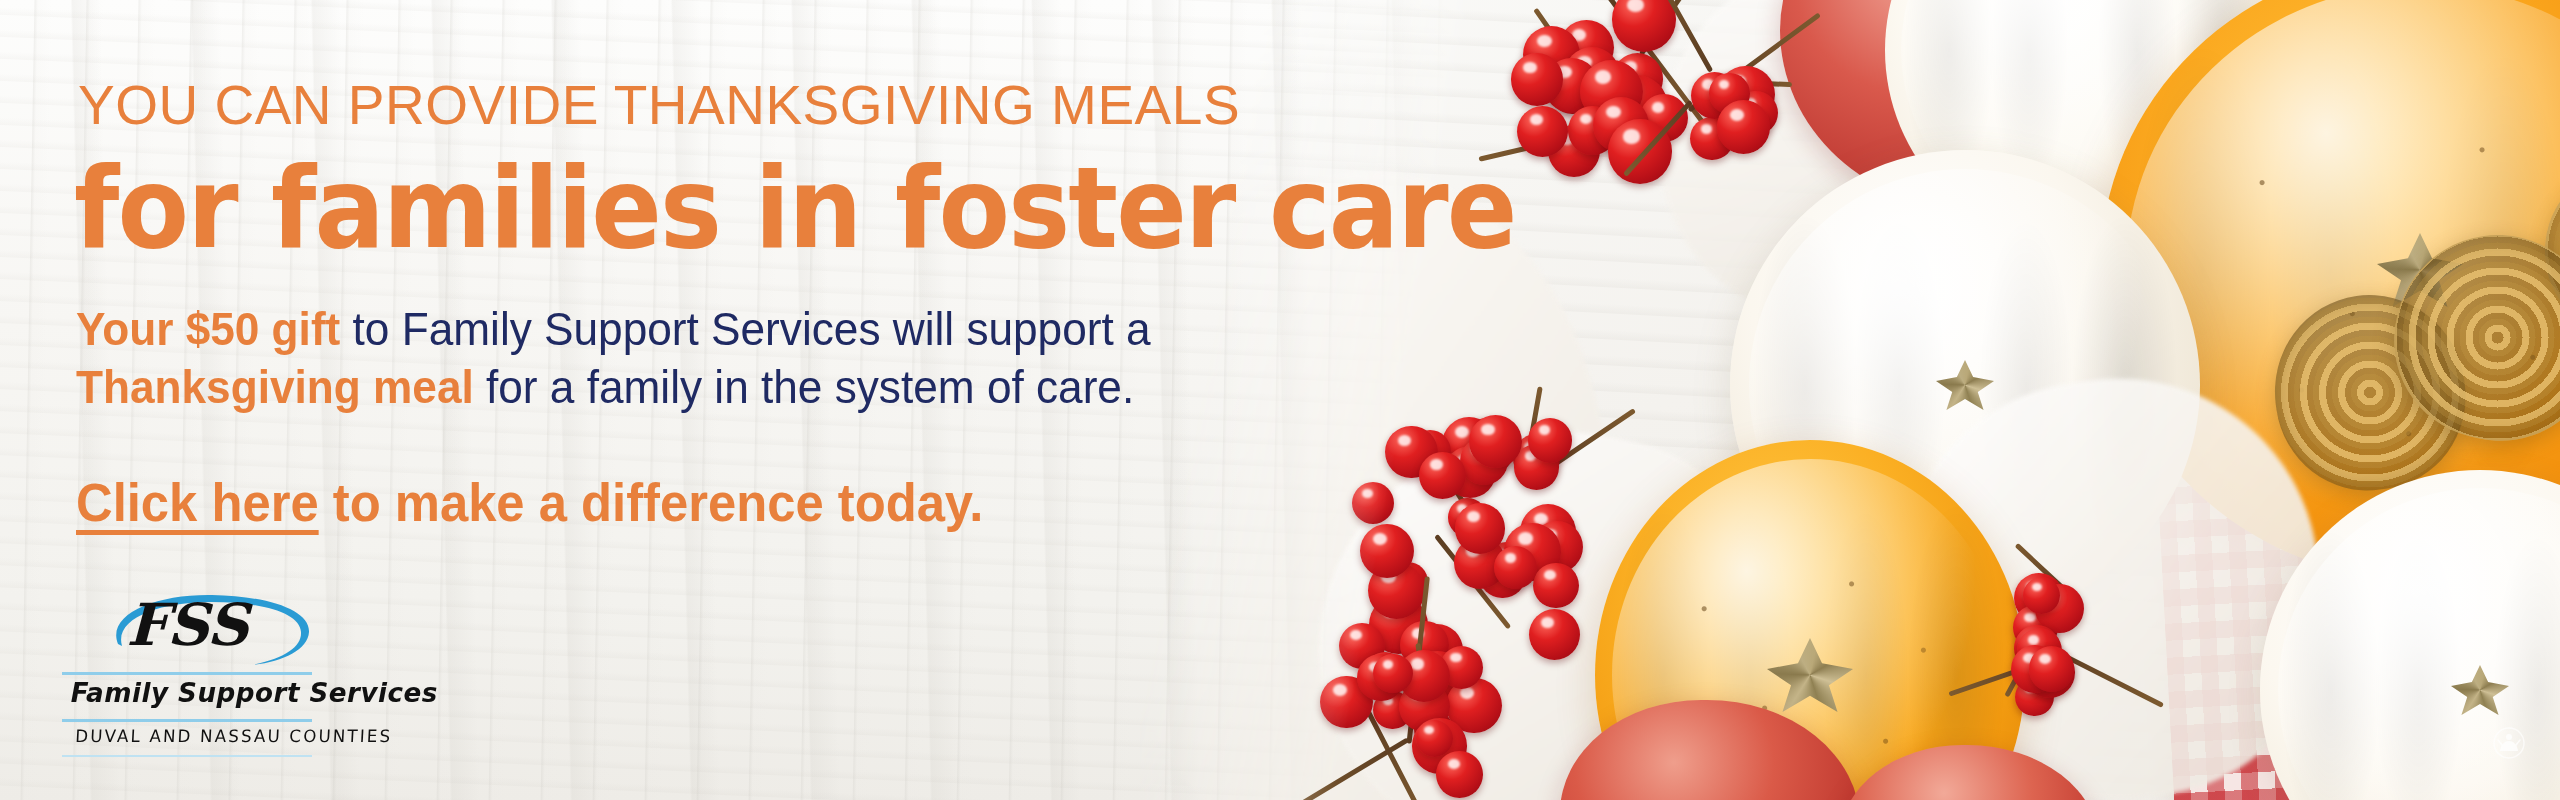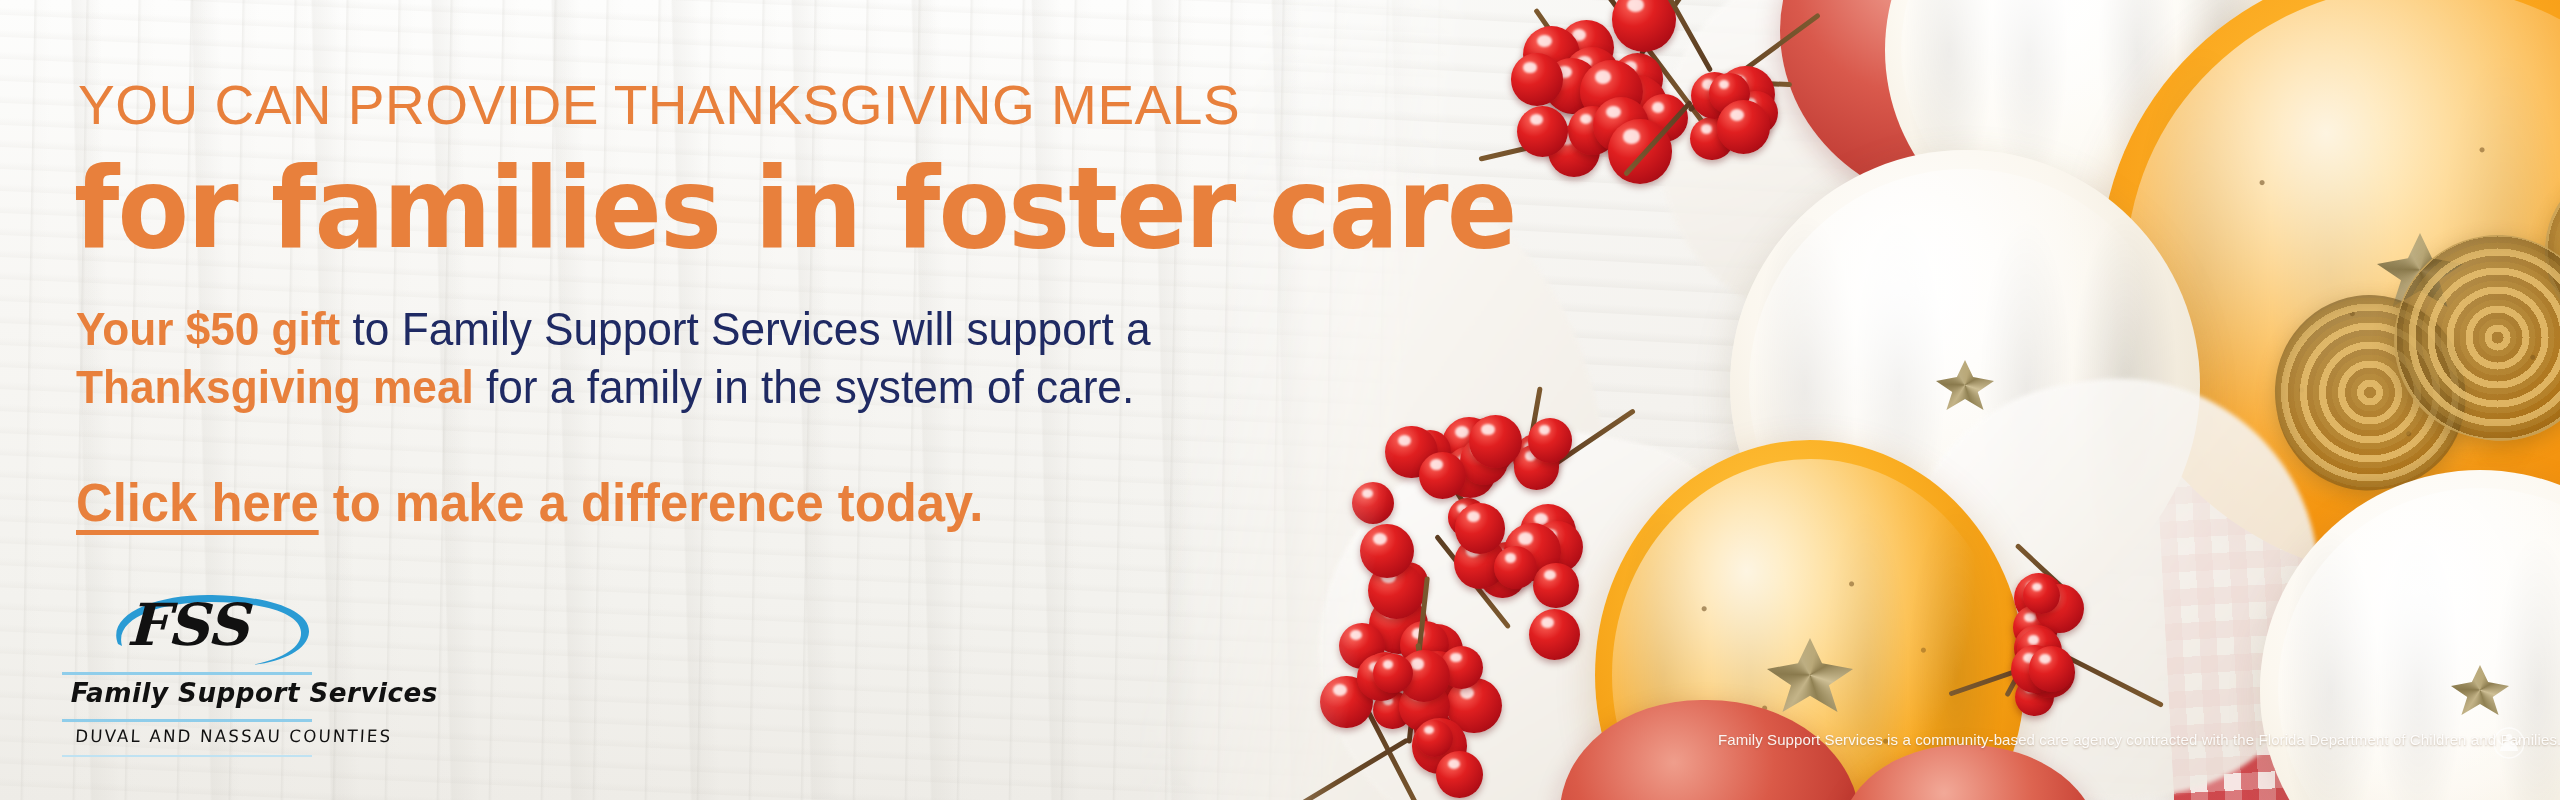--- a/index.html
+++ b/index.html
@@ -495,21 +495,20 @@
       </svg>
       <div class="logo-fss">FSS</div>
       <div class="logo-rule r1"></div>
       <div class="logo-name">Family Support Services</div>
       <div class="logo-rule r2"></div>
       <div class="logo-sub">DUVAL AND NASSAU COUNTIES</div>
       <div class="logo-rule r3"></div>
     </div>
   </div>
 
-  <div class="fineprint">Family Support Services is a community-based care agency contracted with the Florida Department of Children and Families.</div>
 
   <svg class="dcf-seal" viewBox="0 0 34 34">
     <circle cx="17" cy="17" r="15" fill="none" stroke="rgba(255,255,255,.8)" stroke-width="1.4"></circle>
     <circle cx="17" cy="11" r="3" fill="rgba(255,255,255,.9)"></circle>
     <path d="M8 25 C 9 18, 13 15, 17 15 C 21 15, 25 18, 26 25 Z" fill="rgba(255,255,255,.9)"></path>
     <path d="M6 14 L 10 19 M28 14 L 24 19" stroke="rgba(255,255,255,.85)" stroke-width="1.6" stroke-linecap="round"></path>
   </svg>
 
 </div>
 

